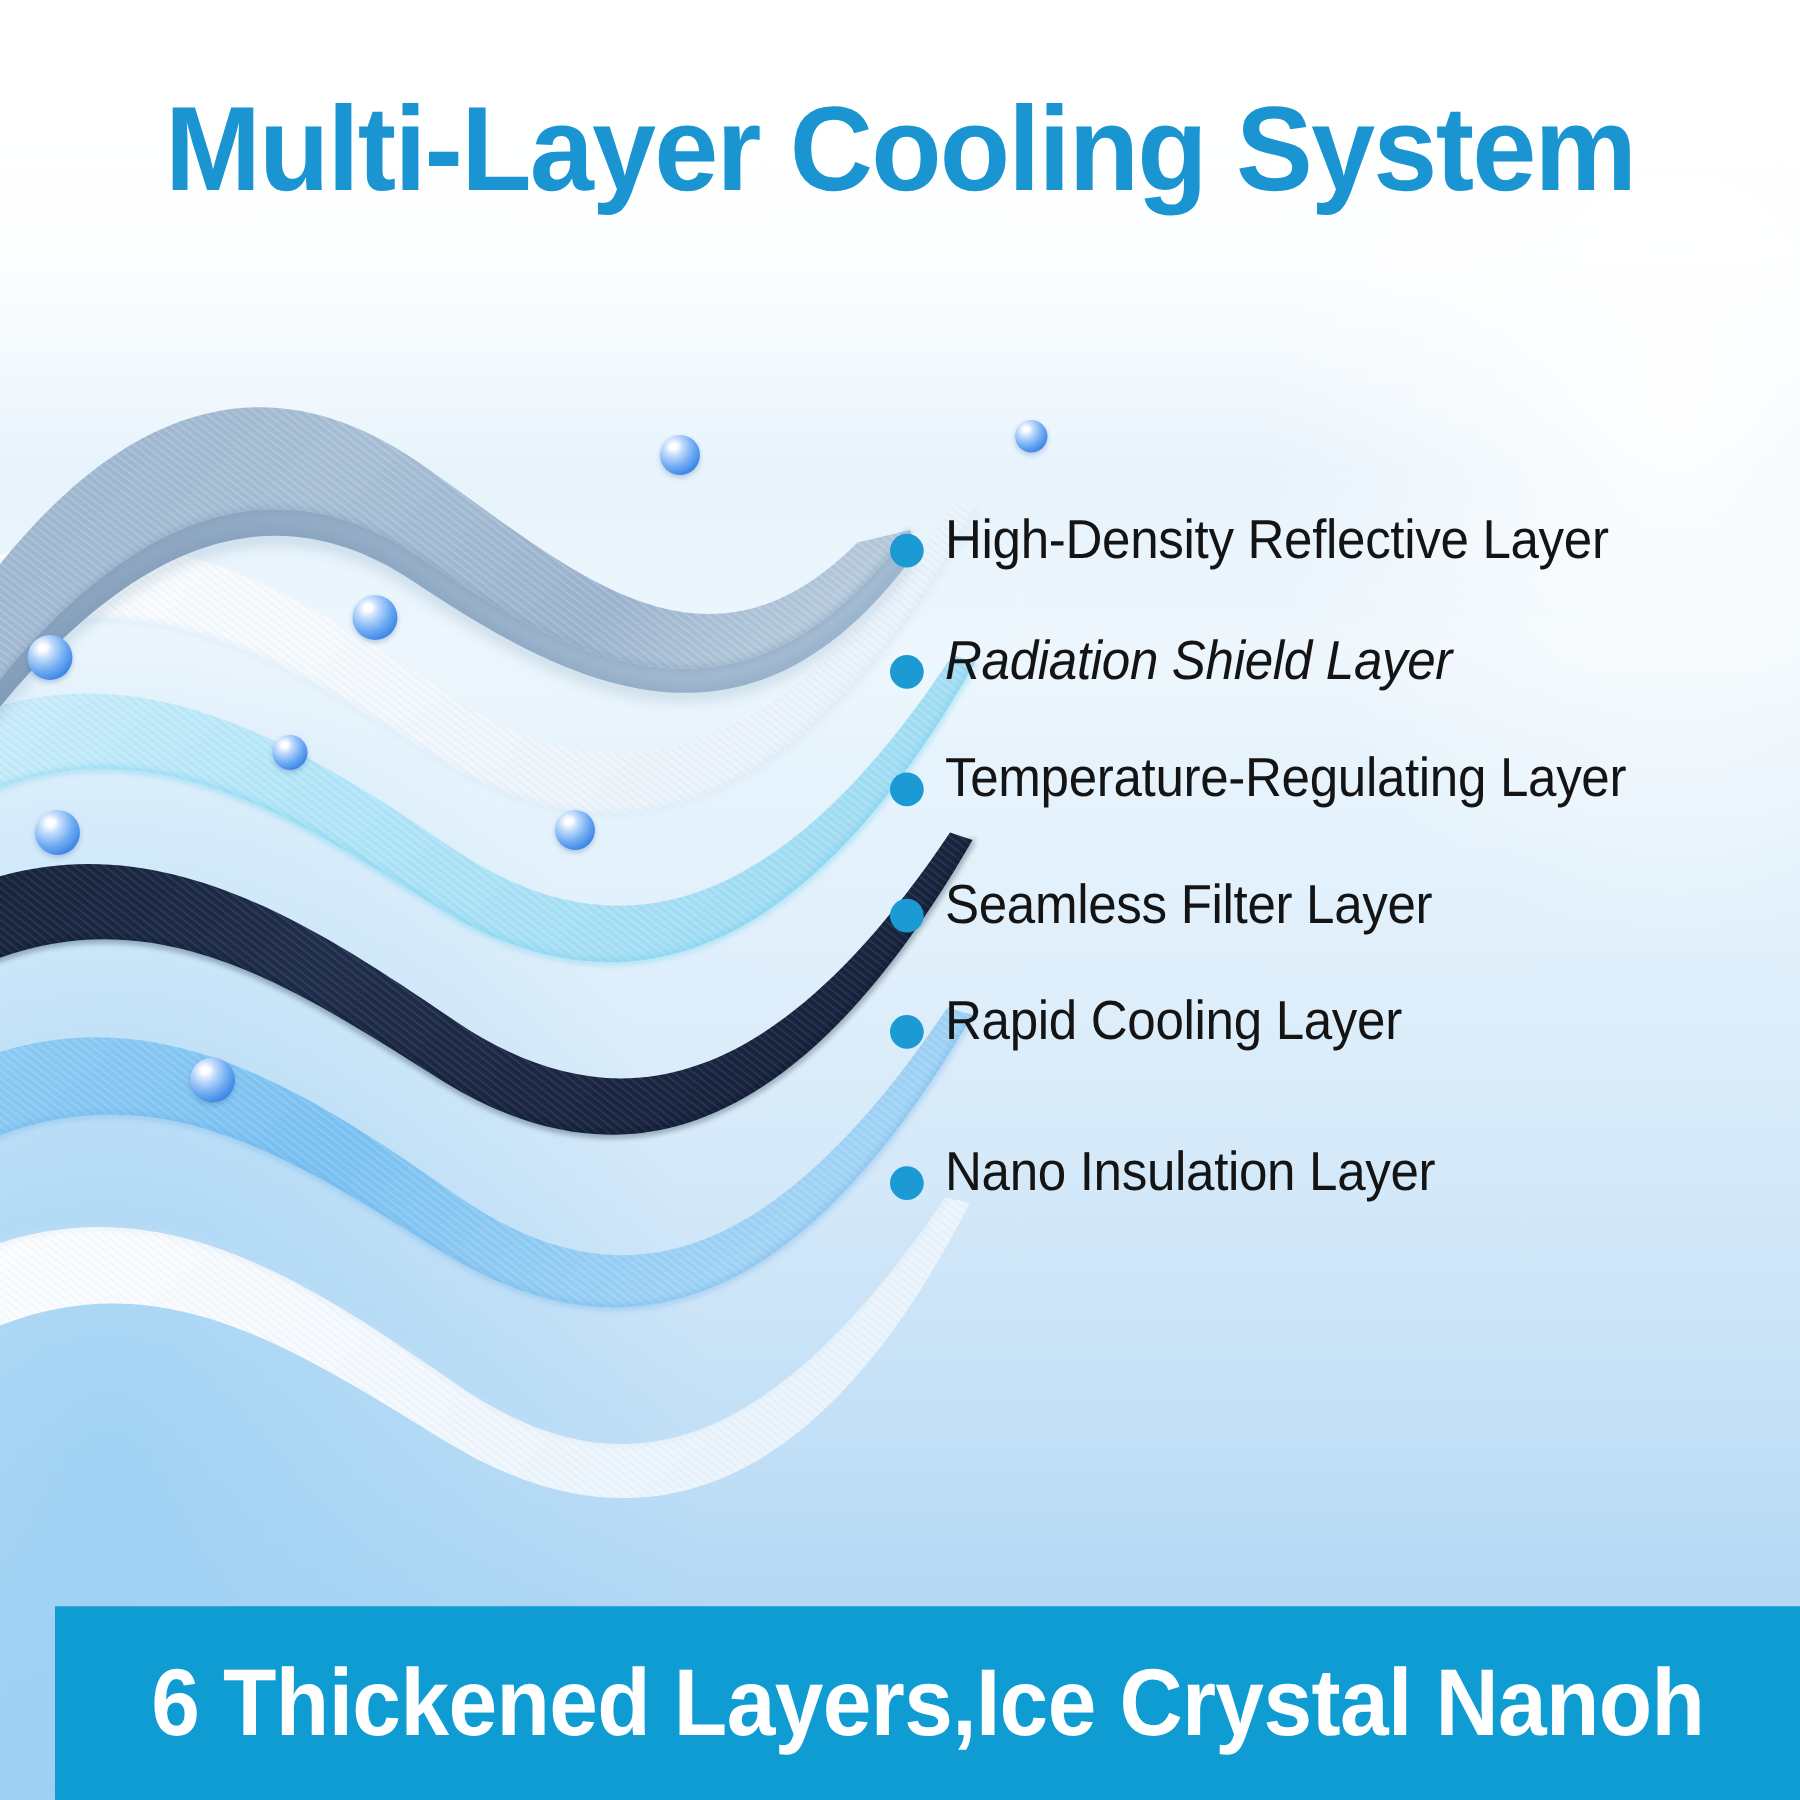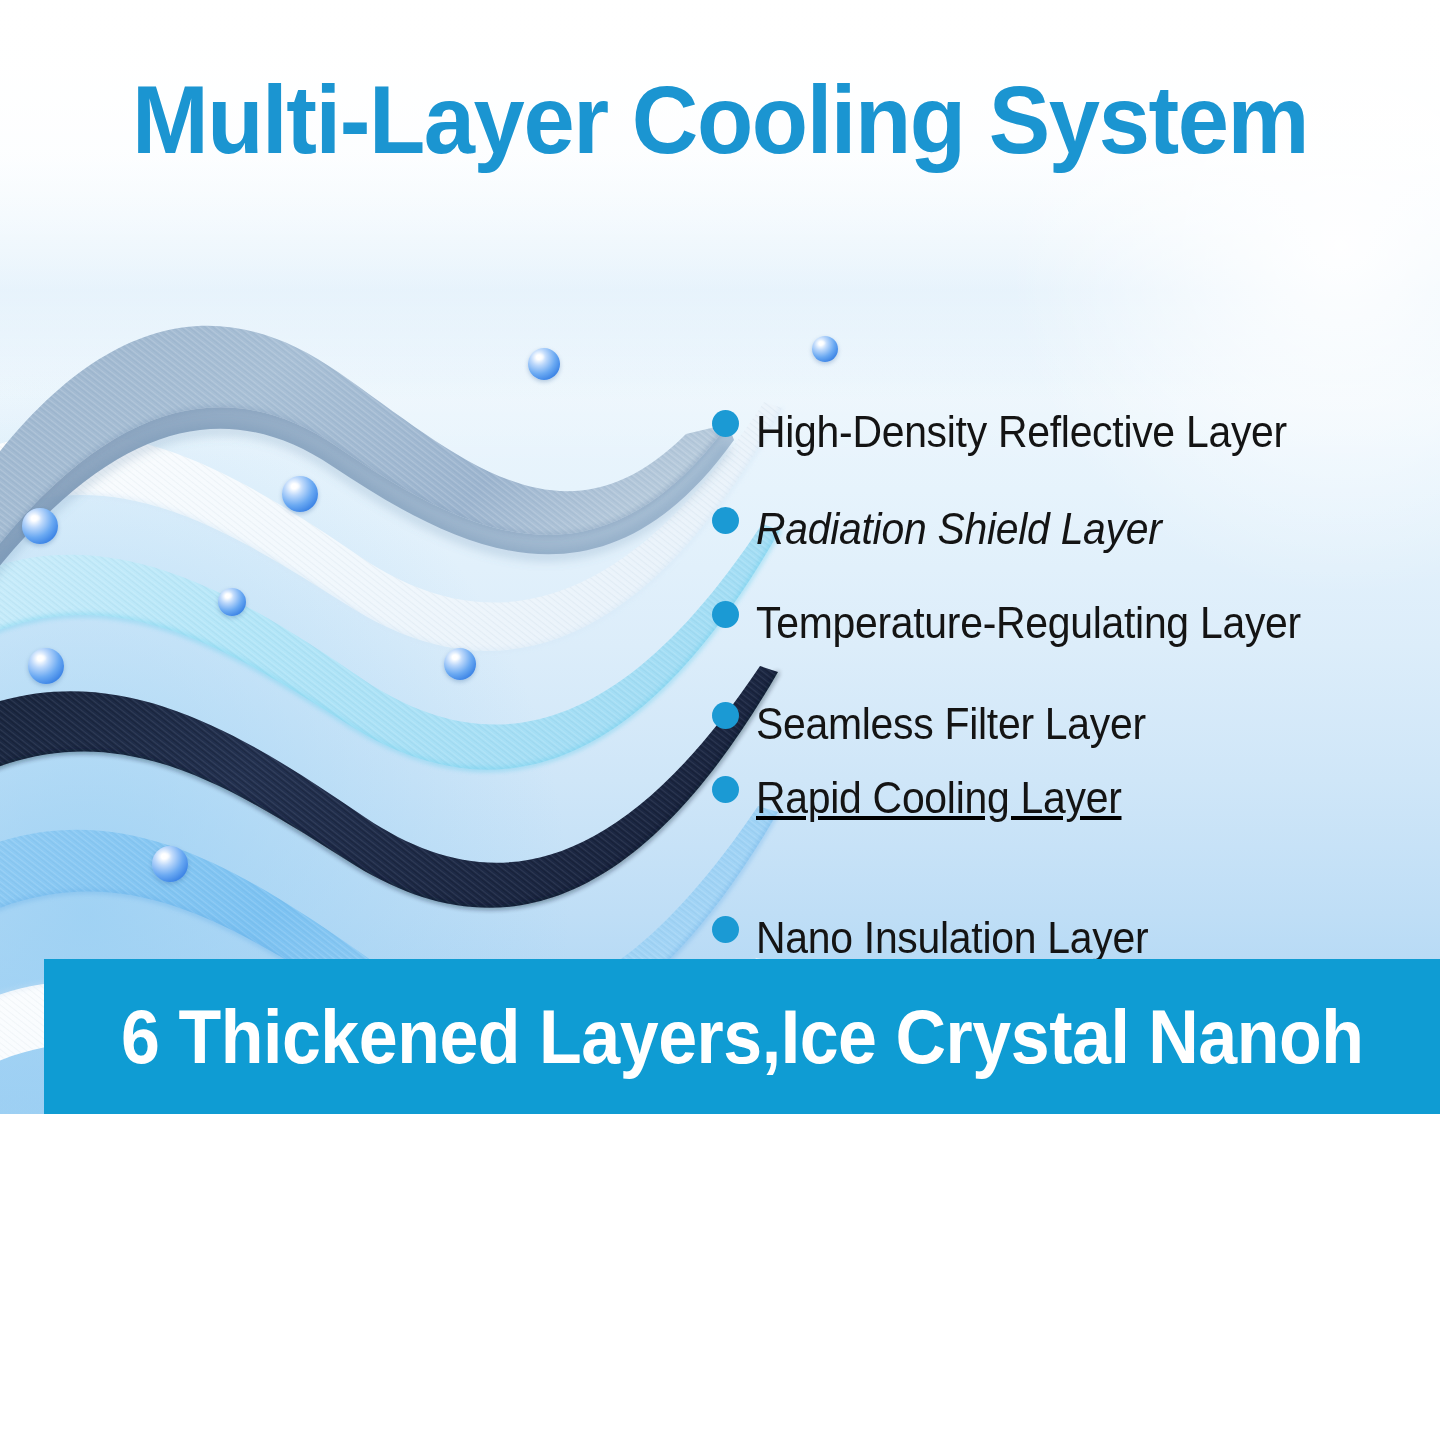--- a/index.html
+++ b/index.html
@@ -6,21 +6,21 @@
   html,body { width:1440px; height:1440px; }
   body {
     font-family:"Liberation Sans", sans-serif;
     background:#ffffff;
     overflow:hidden;
   }
 
   #poster {
     position:relative;
     width:1440px;
-    height:1114px;
+    height:1440px;
     overflow:hidden;
     background:#f4fafe;
   }
 
   
   .bg-base {
     position:absolute; inset:0;
     background:
       linear-gradient(to bottom,
         #ffffff 0%,
@@ -94,21 +94,21 @@
 
   
   .bullets {
     position:absolute;
     left:712px;
     top:392px;
     width:728px;
   }
   .bullet-row {
     display:flex;
-    align-items:flex-start;
+    align-items:flex-end;
     position:absolute;
     left:0;
     white-space:nowrap;
   }
   .dot {
     width:27px; height:27px;
     border-radius:50%;
     background:#1b9ad4;
     flex:0 0 auto;
     margin-right:17px;
@@ -288,21 +288,21 @@
     <div class="bullet-row" style="top:209px;">
       <span class="dot"></span>
       <span class="bullet-label">Temperature-Regulating Layer</span>
     </div>
 
     <div class="bullet-row" style="top:310px;">
       <span class="dot"></span>
       <span class="bullet-label">Seamless Filter Layer</span>
     </div>
 
-    <div class="bullet-row" style="top:384px;text-decoration:underline;">
+    <div class="bullet-row" style="top:403px;">
       <span class="dot"></span>
       <span class="bullet-label">Rapid Cooling Layer</span>
     </div>
 
     <div class="bullet-row" style="top:524px;">
       <span class="dot"></span>
       <span class="bullet-label">Nano Insulation Layer</span>
     </div>
 
   </div>

